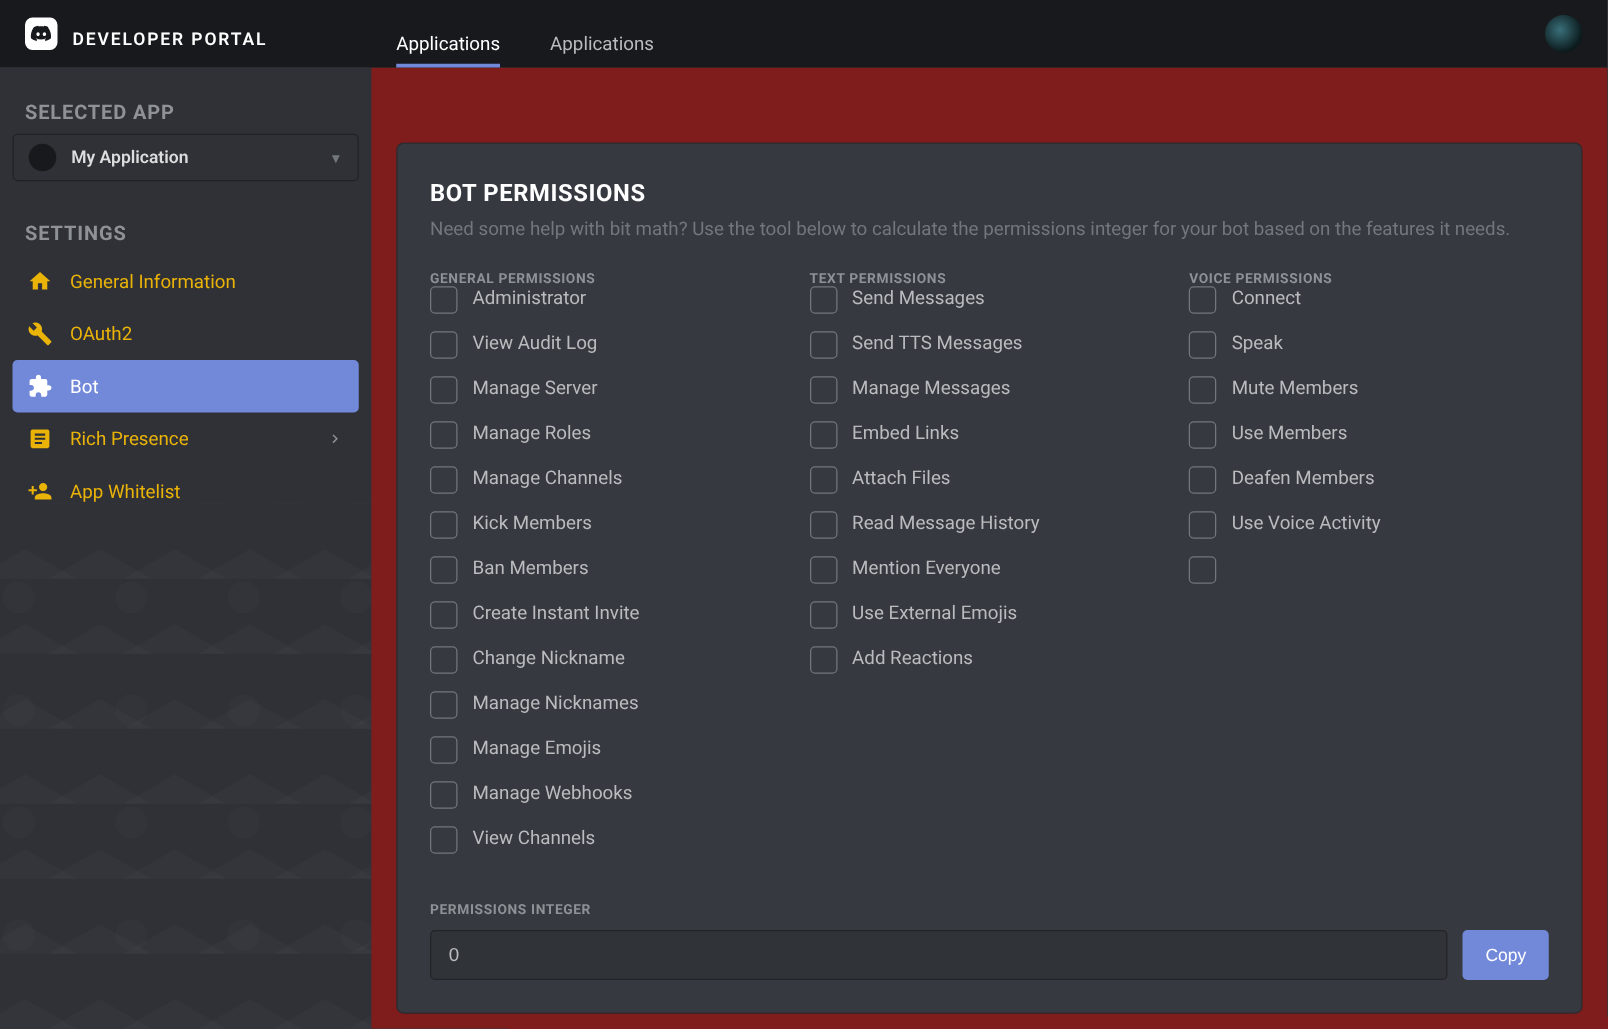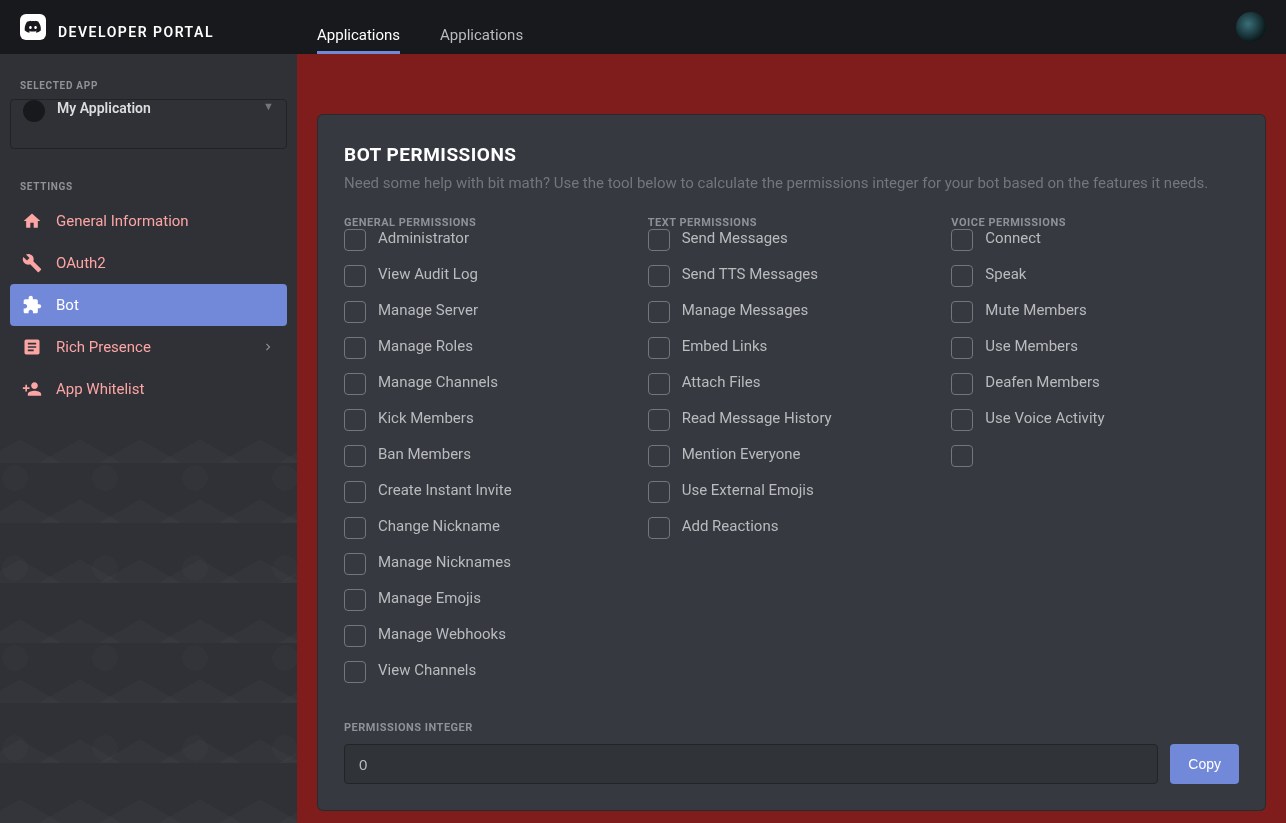--- a/index.html
+++ b/index.html
@@ -11,27 +11,27 @@
 .logo-mark{width:26px;height:26px;background:#fff;border-radius:6px;display:flex;align-items:center;justify-content:center}
 .logo-text{color:#fff;font-weight:600;letter-spacing:1.5px;font-size:14px}
 .topnav{position:absolute;left:317px;top:0;height:100%;display:flex;align-items:center;gap:40px}
 .topnav-item{color:#b9bbbe;font-size:15px;height:100%;display:flex;align-items:center;cursor:pointer;border-bottom:3px solid transparent;padding-top:19px}
 .topnav-item.active{color:#fff;border-bottom-color:#7289da}
 .avatar{position:absolute;right:20px;width:30px;height:30px;border-radius:50%;background:radial-gradient(circle at 40% 40%,#3a6f7a 0%,#0b1a1c 70%);cursor:pointer}
 
 
 .layout{display:flex;height:calc(100% - 54px)}
 .sidebar{width:297px;background:#2f3136;padding:18px 10px;position:relative;overflow:hidden}
-.side-heading{color:#8e9297;font-size:10px;font-weight:700;letter-spacing:.7px;padding:8px 10px 8px 10px;text-transform:uppercase}
-.app-select{margin:0 0 24px 0;height:50px;border:1px solid #202225;background:#2f3136;border-radius:4px;display:flex;align-items:flex-start;padding:0 12px;cursor:pointer;gap:12px}
+.side-heading{color:#8e9297;font-size:16px;font-weight:700;letter-spacing:.7px;padding:8px 10px 8px 10px;text-transform:uppercase}
+.app-select{margin:0 0 24px 0;height:38px;border:1px solid #202225;background:#2f3136;border-radius:4px;display:flex;align-items:center;padding:0 12px;cursor:pointer;gap:12px}
 .app-select .app-dot{width:22px;height:22px;border-radius:50%;background:#18191c}
 .app-select .app-name{color:#dcddde;font-size:14px;font-weight:600;flex:1}
 .app-select .chev{color:#72767d;font-size:11px}
 .nav{display:flex;flex-direction:column}
-.nav-item{display:flex;align-items:center;gap:14px;height:42px;padding:0 12px;border-radius:4px;color:#fca5a5;cursor:pointer;font-size:15px}
+.nav-item{display:flex;align-items:center;gap:14px;height:42px;padding:0 12px;border-radius:4px;color:#eab308;cursor:pointer;font-size:15px}
 .nav-item.active{background:#7289da;color:#fff}
 .nav-item .arrow{margin-left:auto;color:#8e9297}
 .nav-icon{width:20px;height:20px;display:flex;align-items:center;justify-content:center}
 
 
 .sidebar::after{content:"";position:absolute;left:-40px;bottom:-60px;width:420px;height:480px;background:
  linear-gradient(30deg,rgba(255,255,255,.02) 25%,transparent 25%) 0 0/60px 60px,
  linear-gradient(-30deg,rgba(255,255,255,.02) 25%,transparent 25%) 0 0/60px 60px,
  radial-gradient(circle,rgba(255,255,255,.015) 20%,transparent 20%) 10px 30px/90px 90px;
  pointer-events:none}

